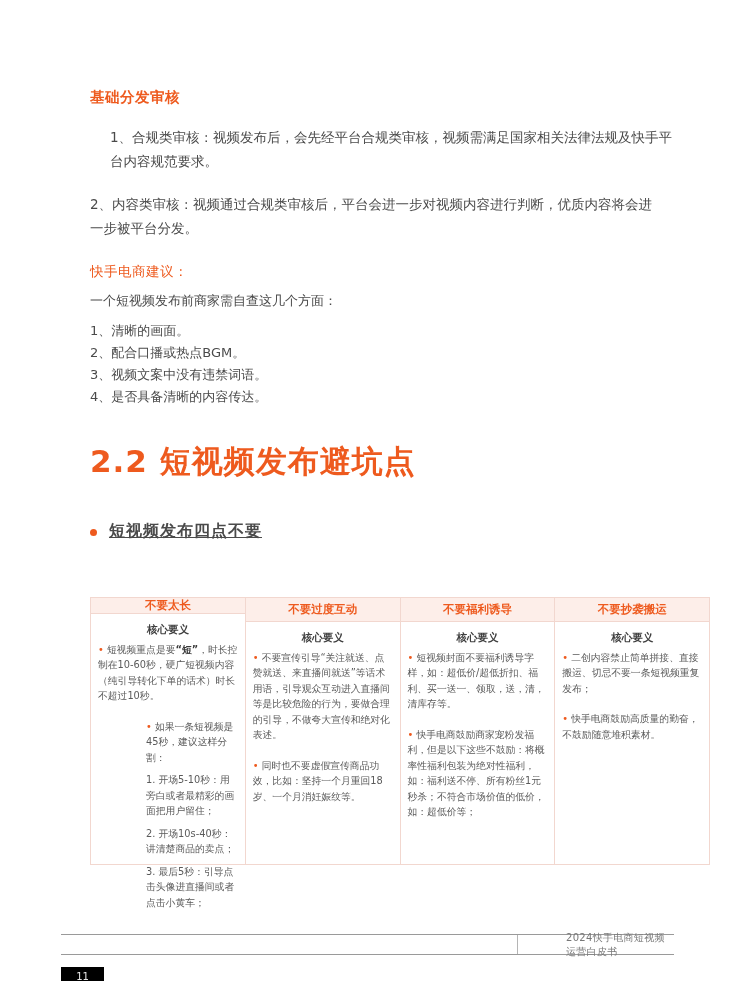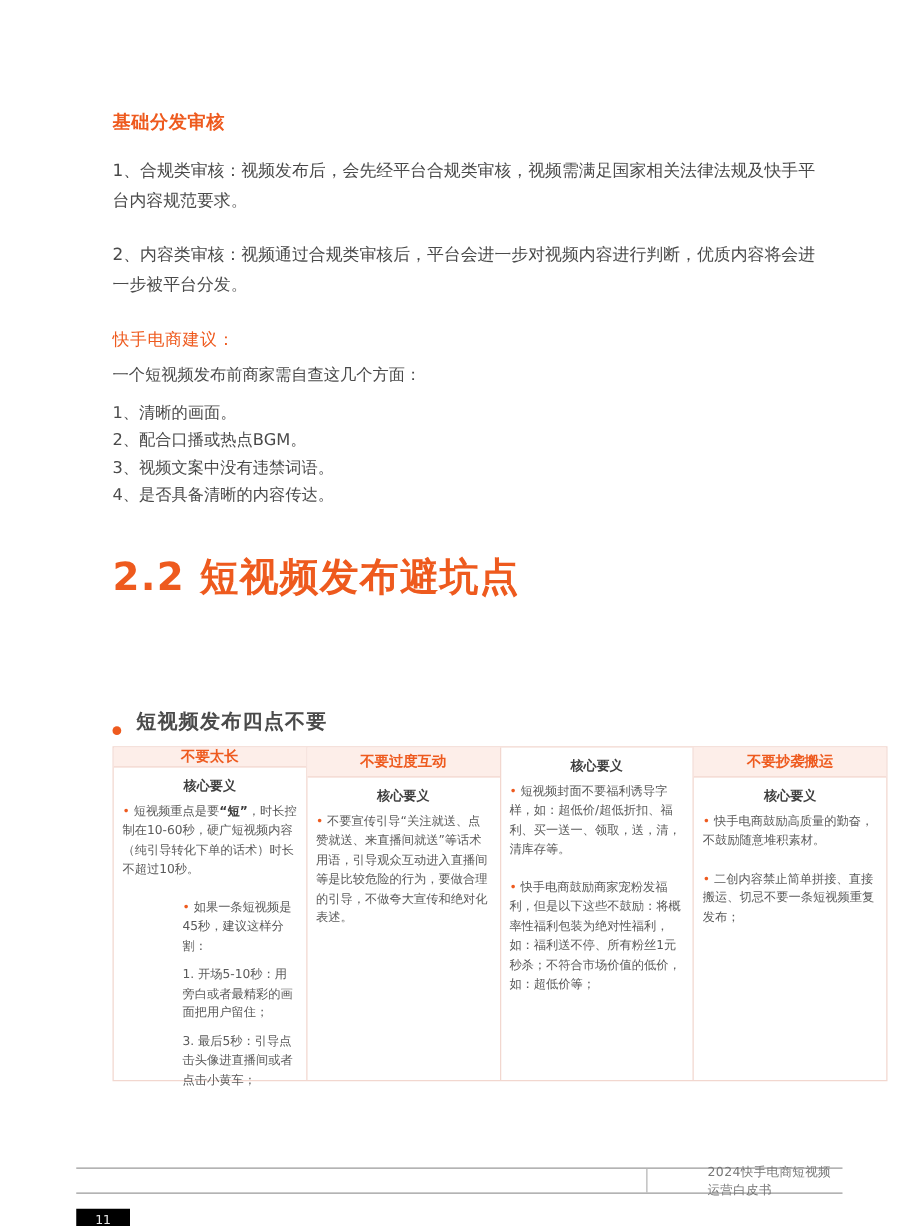--- a/index.html
+++ b/index.html
@@ -5,21 +5,21 @@
     * { margin: 0; padding: 0; box-sizing: border-box; }
     html, body { width: 737px; height: 981px; background: #ffffff; overflow: hidden; }
     body { position: relative; font-family: "DejaVu Sans", "Liberation Sans", sans-serif; color: #4a4a4a; }
 
     .sub-heading { position: absolute; left: 90px; font-size: 14.5px; font-weight: bold; color: #ee5a1e; letter-spacing: 0.5px; }
     .sub-heading.light { font-weight: normal; font-size: 13.5px; }
     .para { position: absolute; left: 90px; width: 575px; font-size: 13.5px; line-height: 24px; color: #4a4a4a; }
     .list-line { position: absolute; left: 90px; font-size: 13px; line-height: 22px; color: #4a4a4a; }
 
     .section-title { position: absolute; left: 90px; top: 441px; font-size: 31px; font-weight: bold; color: #ee5a1e; letter-spacing: 1px; }
-    .bullet-heading { position: absolute; left: 90px; top: 567px; display: flex; align-items: flex-end; }
+    .bullet-heading { position: absolute; left: 90px; top: 521px; display: flex; align-items: center; text-decoration: underline; }
     .bullet-dot { width: 7px; height: 7px; border-radius: 50%; background: #ee5a1e; margin-right: 12px; margin-top: 1px; }
     .bullet-heading-text { font-size: 16px; font-weight: bold; color: #4a4a4a; letter-spacing: 1px; }
 
     .tbl { position: absolute; left: 90px; top: 597px; width: 620px; height: 268px; border: 1px solid #f2d7cf; display: flex; }
     .col { flex: 1; border-right: 1px solid #f2d7cf; display: flex; flex-direction: column; }
     .col:last-child { border-right: none; }
     .col-head { height: 24px; background: #fdeee9; border-bottom: 1px solid #f2d7cf; display: flex; align-items: center; justify-content: center; font-size: 11.5px; font-weight: bold; color: #ee5a1e; }
     .col-body { padding: 8px 7px 0 7px; font-size: 9.8px; line-height: 15.5px; color: #5a5a5a; }
     .core { text-align: center; font-weight: bold; font-size: 10.5px; color: #3f3f3f; margin-bottom: 4px; }
     .blk { margin-bottom: 15px; }
@@ -29,21 +29,21 @@
 
     .footer { position: absolute; left: 61px; top: 934px; width: 613px; height: 21px; border-top: 1px solid #9a9a9a; border-bottom: 1px solid #9a9a9a; display: flex; }
     .pg { width: 43px; height: 100%; background: #000000; color: #e8e8e8; font-size: 10px; display: flex; align-items: center; justify-content: center; margin-top: 32px; }
     .footer-spacer { flex: 1; }
     .footer-title { width: 157px; border-left: 1px solid #b5b5b5; font-size: 10px; color: #777; display: flex; align-items: center; justify-content: center; letter-spacing: 0.3px; padding-left: 48px; }
   </style>
 </head>
 <body>
 
 <div class="sub-heading" style="top:88px;">基础分发审核</div>
-<div class="para" style="top:125px;">1、合规类审核：视频发布后，会先经平台合规类审核，视频需满足国家相关法律法规及快手平台内容规范要求。</div>
+<div class="para" style="top:125px;margin-left:20px;">1、合规类审核：视频发布后，会先经平台合规类审核，视频需满足国家相关法律法规及快手平台内容规范要求。</div>
 <div class="para" style="top:192px;">2、内容类审核：视频通过合规类审核后，平台会进一步对视频内容进行判断，优质内容将会进一步被平台分发。</div>
 
 <div class="sub-heading light" style="top:263px;">快手电商建议：</div>
 <div class="list-line" style="top:290px;">一个短视频发布前商家需自查这几个方面：</div>
 <div class="list-line" style="top:320px;text-align:center;">1、清晰的画面。</div>
 <div class="list-line" style="top:342px;">2、配合口播或热点BGM。</div>
 <div class="list-line" style="top:364px;">3、视频文案中没有违禁词语。</div>
 <div class="list-line" style="top:386px;">4、是否具备清晰的内容传达。</div>
 
 <div class="section-title">2.2 短视频发布避坑点</div>
@@ -54,43 +54,46 @@
 </div>
 
 <div class="tbl">
   <div class="col">
     <div class="col-head">不要太长</div>
     <div class="col-body">
       <div class="core">核心要义</div>
       <div class="blk"><span class="dot">•</span> <span>短视频重点是要</span><span class="em">“短”</span><span>，时长控制在10-60秒，硬广短视频内容（纯引导转化下单的话术）时长不超过10秒。</span></div>
       <div class="blk tight"><span class="dot">•</span> <span>如果一条短视频是45秒，建议这样分割：</span></div>
       <div class="blk tight"><span>1. 开场5-10秒：用旁白或者最精彩的画面把用户留住；</span></div>
+      <div class="blk tight"><span>2. 开场10s-40秒：讲清楚商品的卖点；</span></div>
       <div class="blk tight"><span>3. 最后5秒：引导点击头像进直播间或者点击小黄车；</span></div>
     </div>
   </div>
   <div class="col">
     <div class="col-head">不要过度互动</div>
     <div class="col-body">
       <div class="core">核心要义</div>
       <div class="blk"><span class="dot">•</span> <span>不要宣传引导“关注就送、点赞就送、来直播间就送”等话术用语，引导观众互动进入直播间等是比较危险的行为，要做合理的引导，不做夸大宣传和绝对化表述。</span></div>
+      <div class="blk"><span class="dot">•</span> <span>同时也不要虚假宣传商品功效，比如：坚持一个月重回18岁、一个月消妊娠纹等。</span></div>
     </div>
   </div>
   <div class="col">
+    <div class="col-head">不要福利诱导</div>
     <div class="col-body">
       <div class="core">核心要义</div>
       <div class="blk"><span class="dot">•</span> <span>短视频封面不要福利诱导字样，如：超低价/超低折扣、福利、买一送一、领取，送，清，清库存等。</span></div>
       <div class="blk"><span class="dot">•</span> <span>快手电商鼓励商家宠粉发福利，但是以下这些不鼓励：将概率性福利包装为绝对性福利，如：福利送不停、所有粉丝1元秒杀；不符合市场价值的低价，如：超低价等；</span></div>
     </div>
   </div>
   <div class="col">
     <div class="col-head">不要抄袭搬运</div>
     <div class="col-body">
       <div class="core">核心要义</div>
+      <div class="blk"><span class="dot">•</span> <span>二创内容禁止简单拼接、直接搬运、切忌不要一条短视频重复发布；</span></div>
       <div class="blk"><span class="dot">•</span> <span>快手电商鼓励高质量的勤奋，不鼓励随意堆积素材。</span></div>
-      <div class="blk"><span class="dot">•</span> <span>二创内容禁止简单拼接、直接搬运、切忌不要一条短视频重复发布；</span></div>
     </div>
   </div>
 </div>
 
 <div class="footer">
   <div class="pg">11</div>
   <div class="footer-spacer"></div>
   <div class="footer-title">2024快手电商短视频运营白皮书</div>
 </div>
 

